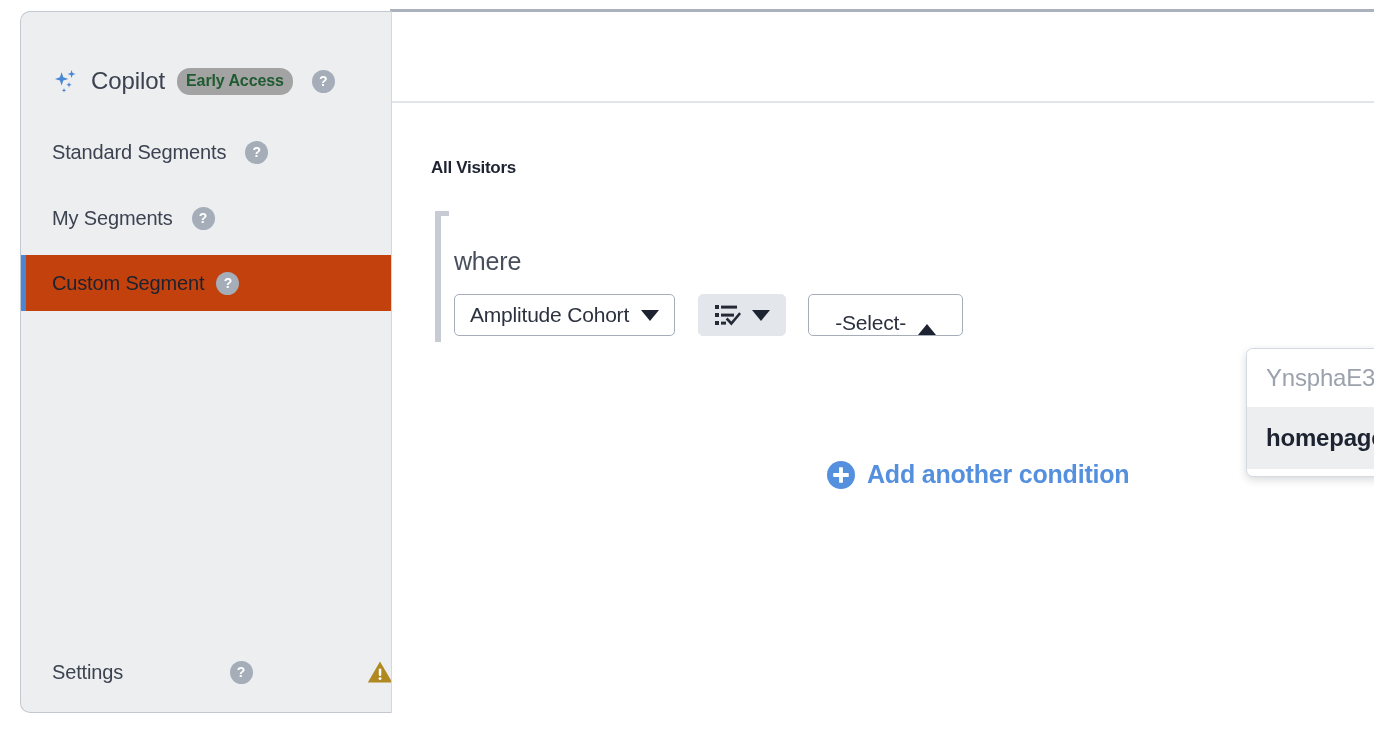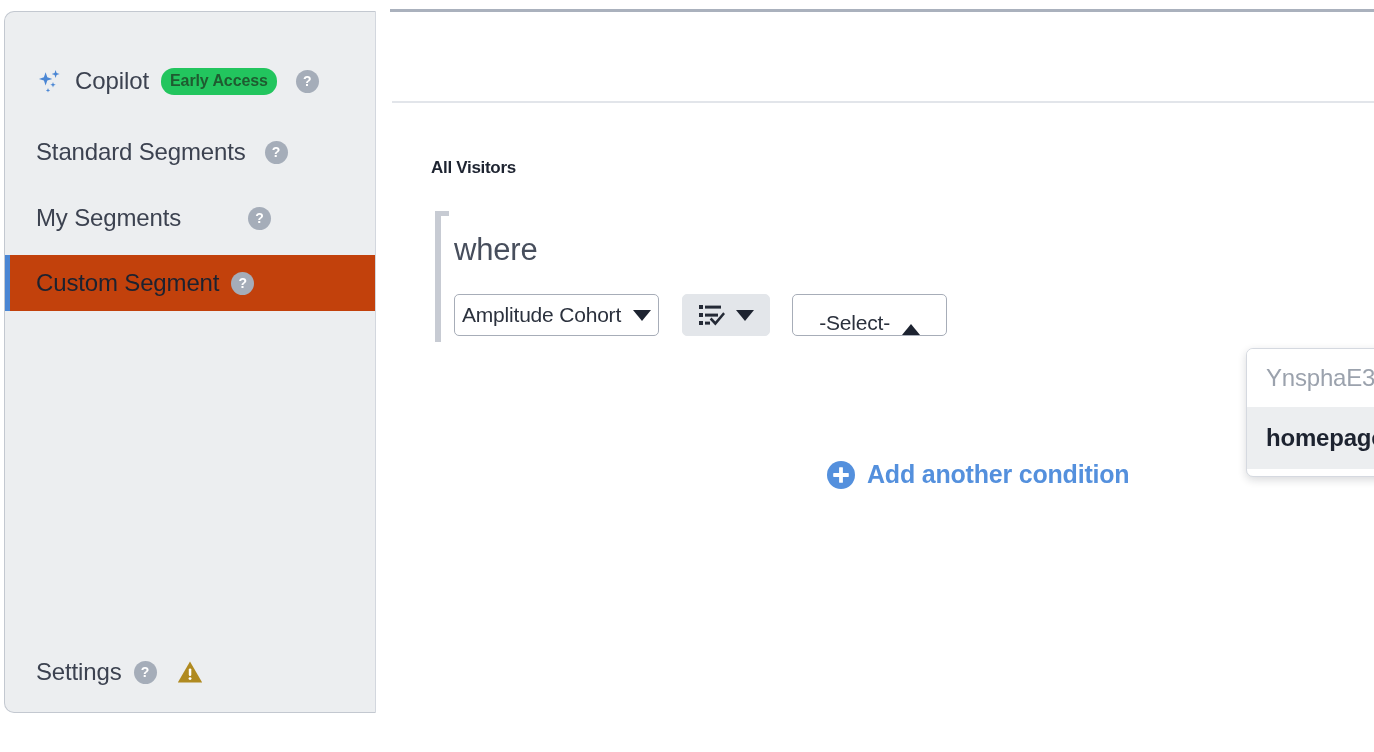--- a/index.html
+++ b/index.html
@@ -23,21 +23,21 @@
   .top-rule {
     position: absolute;
     left: 390px; top: 9px;
     width: 984px; height: 3px;
     background: #aab1bd;
   }
 
   
   .sidebar {
     position: absolute;
-    left: 4px; top: 11px;
+    left: 20px; top: 11px;
     width: 372px; height: 702px;
     background: #eceef0;
     border: 1px solid #c3c8d0;
     border-radius: 10px 0 0 10px;
     border-right: 1px solid #d3d7de;
     overflow: hidden;
   }
 
   .side-row {
     position: absolute;
@@ -62,21 +62,21 @@
 
   .copilot-label {
     font-size: 24px;
     color: #3c4250;
     font-weight: 400;
     letter-spacing: -0.1px;
   }
 
   .badge-early {
     margin-left: 12px;
-    background: #22c55e;
+    background: #a3a3a3;
     color: #1f5b30;
     font-size: 16px;
     font-weight: 700;
     padding: 5px 9px 6px 9px;
     border-radius: 13px;
     line-height: 1;
     letter-spacing: -0.1px;
   }
 
   .help-dot {
@@ -91,36 +91,36 @@
     justify-content: center;
     flex: 0 0 auto;
     line-height: 1;
     font-family: "Liberation Sans", sans-serif;
   }
   .hd-gap { margin-left: 12px; }
   .hd-gap-lg { margin-left: 19px; }
 
   
   .row-standard { top: 118px;  height: 44px; }
-  .row-mysegs   { top: 184px;  height: 44px; gap: 48px; }
+  .row-mysegs   { top: 184px;  height: 44px; }
   .row-custom   { top: 243px;  height: 56px;
                   background: #c2410c;
                   border-left: 5px solid #4a86d4;
                   padding-left: 26px; }
 
   .nav-label {
-    font-size: 24px;
+    font-size: 20px;
     color: #3c4250;
     font-weight: 400;
     letter-spacing: -0.15px;
   }
   .nav-label.active { color: #1c2230; }
 
   
-  .row-settings { top: 640px; height: 40px; }
+  .row-settings { top: 640px; height: 40px; justify-content: space-between; }
   .warn-tri {
     width: 26px; height: 24px;
     margin-left: 20px;
     flex: 0 0 auto;
     display: inline-block;
   }
 
   
   .main {
     position: absolute;
@@ -166,22 +166,22 @@
   }
   .bracket .tick {
     position: absolute;
     left: 0; top: 0;
     width: 14px; height: 5px;
     background: #c7cbd3;
   }
 
   .where-label {
     position: absolute;
-    left: 62px; top: 127px;
-    font-size: 31px;
+    left: 62px; top: 142px;
+    font-size: 25px;
     color: #474e5c;
     font-weight: 400;
     letter-spacing: -0.2px;
     text-align: right;
   }
 
   
   .cond-row {
     position: absolute;
     left: 62px; top: 189px;
@@ -189,21 +189,21 @@
     align-items: center;
   }
 
   .pill {
     height: 42px;
     background: #ffffff;
     border: 1px solid #a7adb8;
     border-radius: 5px;
     display: inline-flex;
     align-items: center;
-    padding: 0 7px;
+    padding: 0 15px;
     font-size: 21px;
     color: #2b313d;
     letter-spacing: -0.2px;
     cursor: pointer;
   }
 
   .caret-down, .caret-up {
     width: 0; height: 0;
     margin-left: 12px;
     flex: 0 0 auto;

